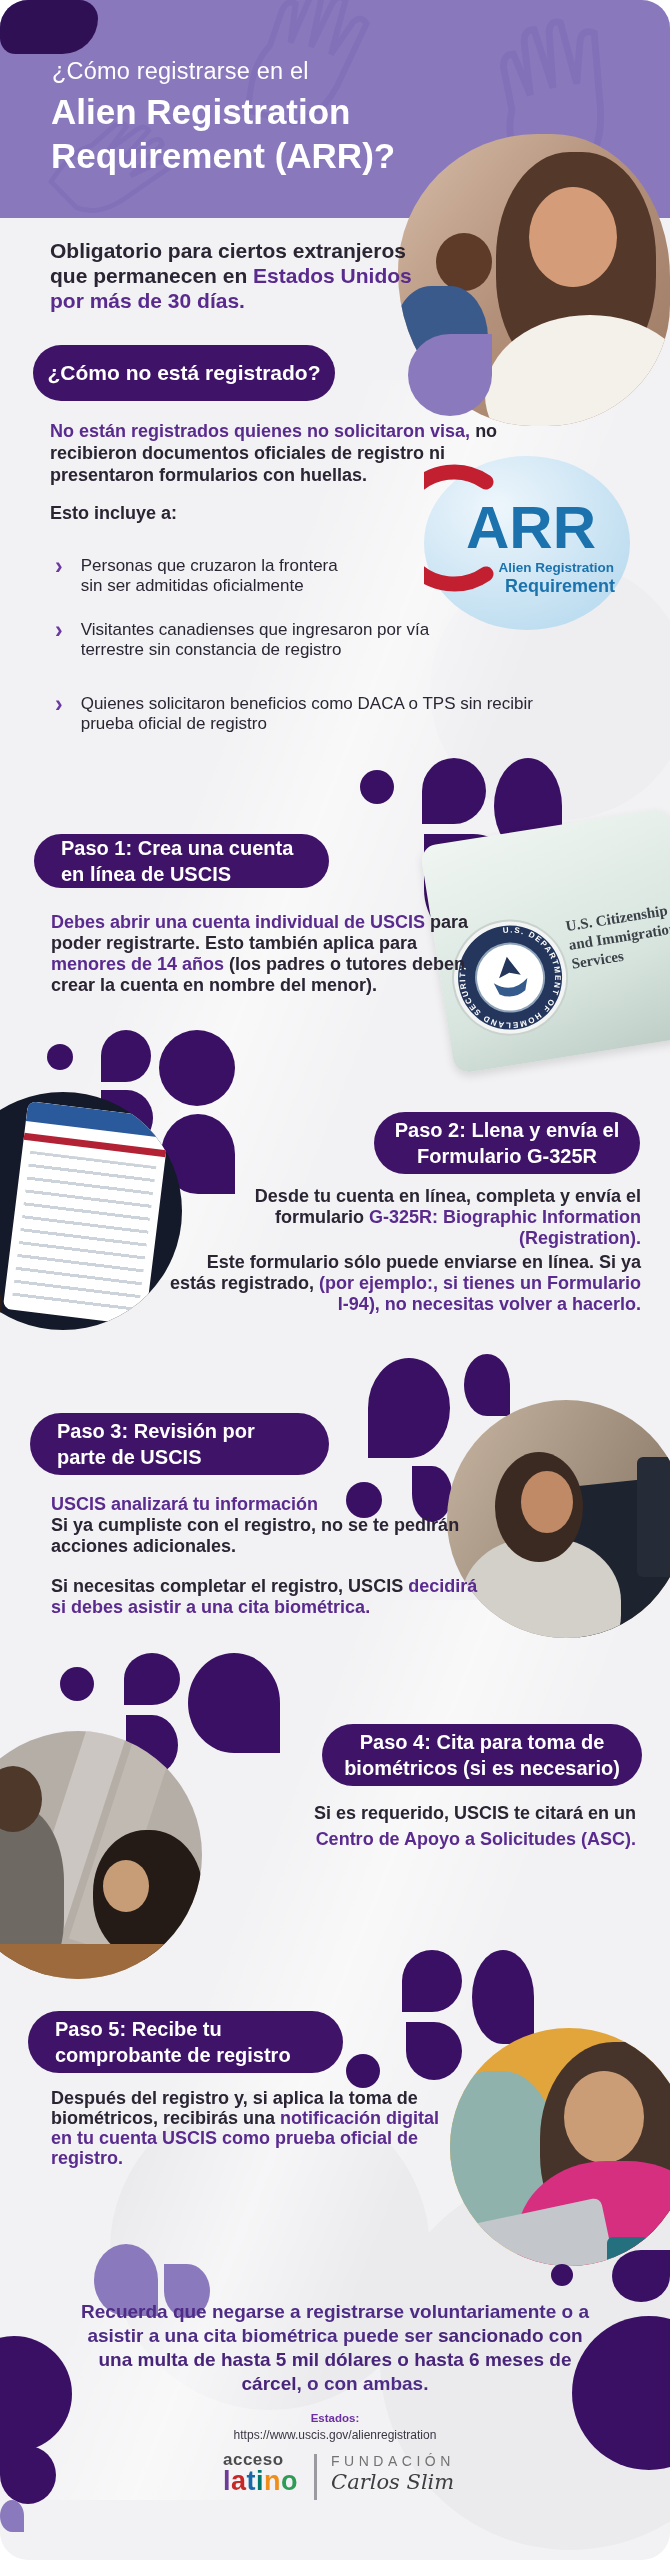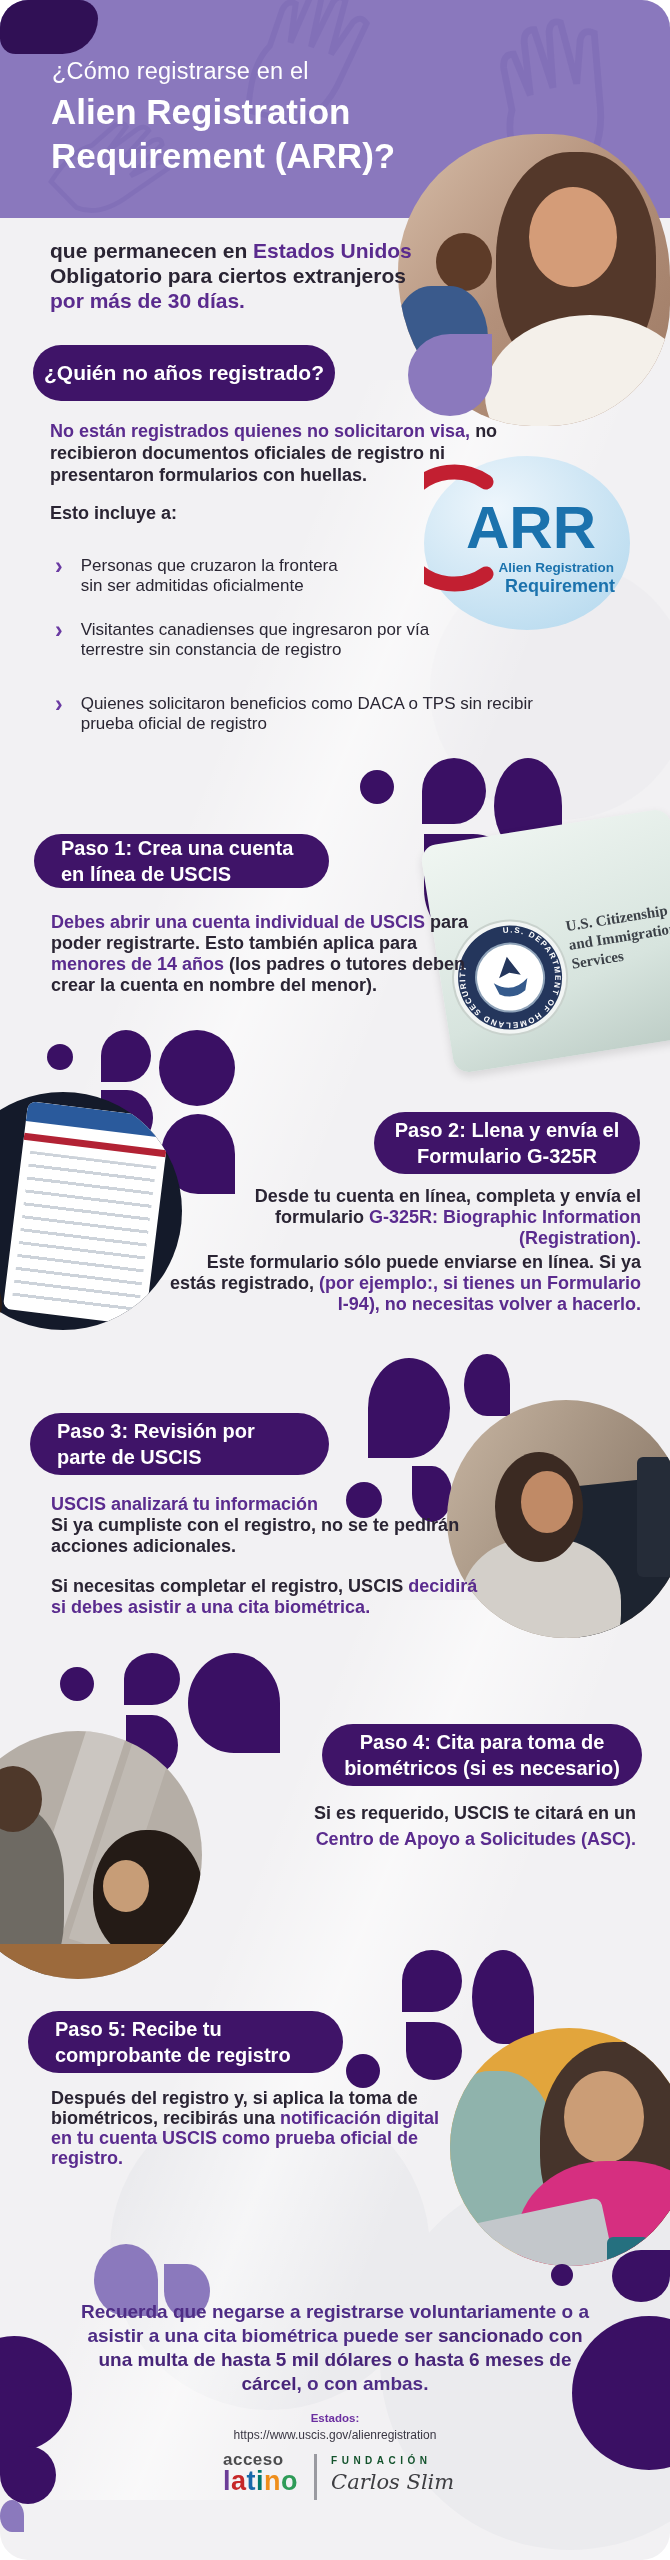--- a/index.html
+++ b/index.html
@@ -89,21 +89,21 @@
   #warning{position:absolute;left:75px;top:2300px;width:520px;text-align:center;font-size:19px;line-height:24px;
         color:#4e2c85;font-weight:600;z-index:4;}
   #warning .wb{font-weight:800;color:#482579;}
   #fuentes-label{position:absolute;left:0;top:2412px;width:670px;text-align:center;font-size:11.5px;font-weight:800;color:#6b2fa0;z-index:4;}
   #source-url{position:absolute;left:0;top:2428px;width:670px;text-align:center;font-size:12px;font-weight:500;color:#3a3744;z-index:4;}
   #logos{position:absolute;left:223px;top:2452px;display:flex;align-items:flex-start;z-index:4;}
   #acceso{font-size:17px;font-weight:800;color:#4c4c4e;letter-spacing:.5px;line-height:16px;}
   #latino{font-size:27px;font-weight:800;line-height:26px;letter-spacing:.5px;}
   .lt0{color:#6c3d98;}.lt1{color:#c62828;}.lt2{color:#1769aa;}.lt3{color:#00796b;}.lt4{color:#ef8e1b;}.lt5{color:#2e9b57;}
   #logo-divider{width:3px;height:46px;background:#9a9aa0;margin:2px 14px 0 16px;}
-  #fundacion{font-size:10px;font-weight:700;color:#14532d;letter-spacing:4.5px;line-height:18px;}
+  #fundacion{font-size:14px;font-weight:400;color:#737373;letter-spacing:4.5px;line-height:18px;}
   #carlos{font-family:"DejaVu Serif","Liberation Serif",serif;font-style:italic;font-size:21px;color:#3e3e42;line-height:24px;}
 </style>
 </head>
 <body>
 
 <div id="page">
 
   <div class="ghost" style="left:110px;top:2090px;width:320px;height:320px;"></div>
   <div class="ghost" style="left:380px;top:2170px;width:380px;height:380px;"></div>
   <div class="ghost" style="left:430px;top:560px;width:260px;height:260px;opacity:.6;"></div>
@@ -128,27 +128,27 @@
 
   <div id="hero-photo">
     <div class="hp-child-head"></div>
     <div class="hp-child-body"></div>
     <div class="hp-hair"></div>
     <div class="hp-face"></div>
     <div class="hp-blouse"></div>
   </div>
 
   <div class="body" style="left:50px;top:238px;width:420px;font-size:21px;line-height:25px;">
+    <div><span class="dark" style="font-weight:700;">Obligatorio para ciertos extranjeros</span></div>
     <div><span class="dark" style="font-weight:700;">que permanecen en </span><span class="b">Estados Unidos</span></div>
-    <div><span class="dark" style="font-weight:700;">Obligatorio para ciertos extranjeros</span></div>
     <div><span class="b">por más de 30 días.</span></div>
   </div>
 
   <div class="pill center" style="left:33px;top:345px;width:302px;height:56px;font-size:21px;">
-    <span>¿Quién no años registrado?</span>
+    <span>¿Cómo no está registrado?</span>
   </div>
   <div class="petal lav rD" style="left:408px;top:334px;width:84px;height:82px;"></div>
 
   <div class="body" style="left:50px;top:420px;width:448px;line-height:22px;">
     <span class="b">No están registrados quienes no solicitaron visa,</span><span class="dark"> no recibieron documentos oficiales de registro ni presentaron formularios con huellas.</span>
   </div>
   <div class="body" style="left:50px;top:503px;font-weight:700;">Esto incluye a:</div>
 
   <div class="bullet-row" style="left:55px;top:556px;width:300px;">
     <span class="chev">›</span>

